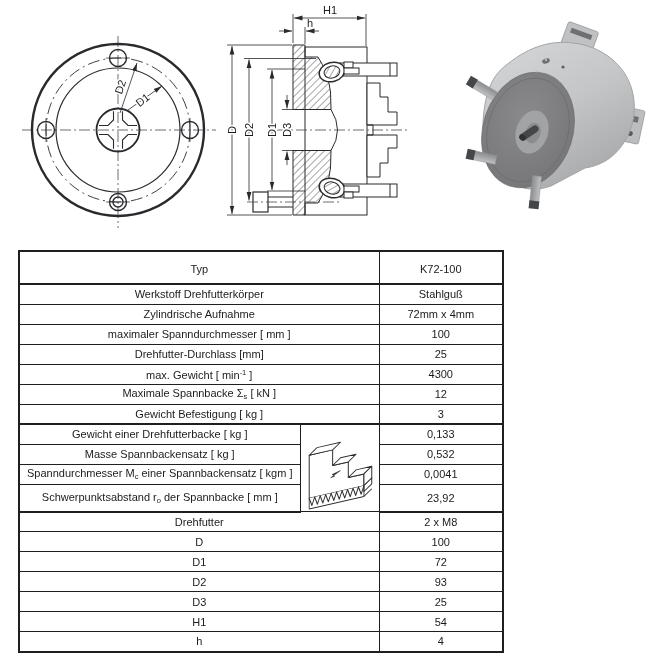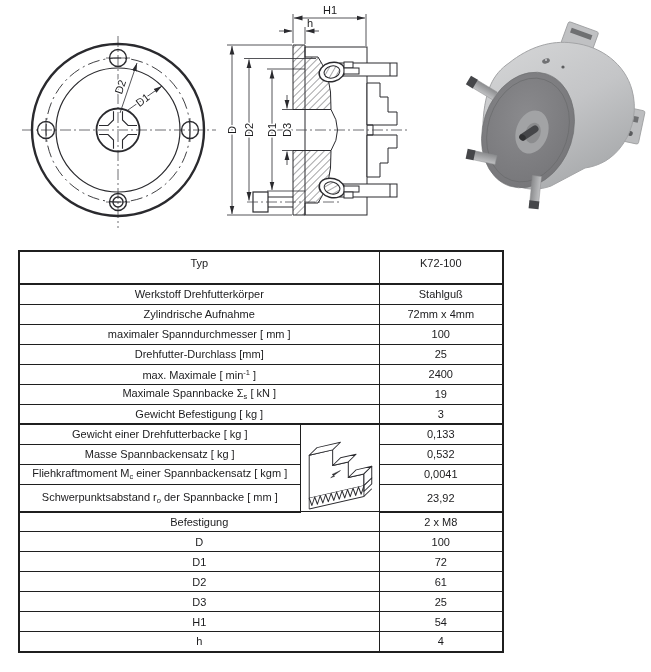--- a/index.html
+++ b/index.html
@@ -7,21 +7,21 @@
         font-family:"Liberation Sans",sans-serif;}
   .page svg{position:absolute;overflow:visible;}
   svg text{font-family:"Liberation Sans",sans-serif;font-size:11px;fill:#1b1b1d;}
   .dimtxt{paint-order:stroke;stroke:#ffffff;stroke-width:3px;}
   
   table.spec{position:absolute;left:18px;top:250px;width:484px;border-collapse:collapse;
              table-layout:fixed;border:2px solid #1f1f1f;}
   table.spec td{border:1px solid #1f1f1f;text-align:center;vertical-align:middle;
                 font-size:11px;color:#1b1b1d;padding:0;overflow:hidden;}
   tr.r-typ{height:33px;}
-  tr.r-typ td{vertical-align:top;padding-top:5px;}
+  tr.r-typ td{vertical-align:top;padding-top:11px;}
   tr.r-std{height:20px;}
   tr.r-big{height:27px;}
   tr.sep td{border-bottom-width:2px;}
   td.jaw-cell{padding:1px;}
   sup{font-size:7.5px;vertical-align:4px;}
   sub{font-size:7.5px;vertical-align:-2px;}
   sub.it{font-style:italic;}
 </style>
 </head>
 <body>
@@ -237,26 +237,26 @@
     </tr>
     <tr class="r-std">
       <td colspan="2"><span>maximaler Spanndurchmesser [ mm ]</span></td>
       <td><span>100</span></td>
     </tr>
     <tr class="r-std">
       <td colspan="2"><span>Drehfutter-Durchlass [mm]</span></td>
       <td><span>25</span></td>
     </tr>
     <tr class="r-std">
-      <td colspan="2"><span>max. Maximale [ min</span><sup>-1</sup><span> ]</span></td>
-      <td><span>2400</span></td>
+      <td colspan="2"><span>max. Gewicht [ min</span><sup>-1</sup><span> ]</span></td>
+      <td><span>4300</span></td>
     </tr>
     <tr class="r-std">
       <td colspan="2"><span>Maximale Spannbacke Σ</span><sub>s</sub><span> [ kN ]</span></td>
-      <td><span>19</span></td>
+      <td><span>12</span></td>
     </tr>
     <tr class="r-std sep">
       <td colspan="2"><span>Gewicht Befestigung [ kg ]</span></td>
       <td><span>3</span></td>
     </tr>
     <tr class="r-std">
       <td><span>Gewicht einer Drehfutterbacke [ kg ]</span></td>
       <td class="jaw-cell" rowspan="4">
 
         <svg style="position:static;display:block;margin:0 auto;" width="77" height="86" viewBox="0 0 78 88">
@@ -274,42 +274,42 @@
           </g>
         </svg>
       </td>
       <td><span>0,133</span></td>
     </tr>
     <tr class="r-std">
       <td><span>Masse Spannbackensatz [ kg ]</span></td>
       <td><span>0,532</span></td>
     </tr>
     <tr class="r-std">
-      <td><span>Fliehkraftmoment M</span><sub>c</sub><span> einer Spannbackensatz [ kgm ]</span></td>
+      <td><span>Spanndurchmesser M</span><sub>c</sub><span> einer Spannbackensatz [ kgm ]</span></td>
       <td><span>0,0041</span></td>
     </tr>
     <tr class="r-big sep">
       <td><span>Schwerpunktsabstand r</span><sub class="it">o</sub><span> der Spannbacke [ mm ]</span></td>
       <td><span>23,92</span></td>
     </tr>
     <tr class="r-std">
-      <td colspan="2"><span>Befestigung</span></td>
+      <td colspan="2"><span>Drehfutter</span></td>
       <td><span>2 x M8</span></td>
     </tr>
     <tr class="r-std">
       <td colspan="2"><span>D</span></td>
       <td><span>100</span></td>
     </tr>
     <tr class="r-std">
       <td colspan="2"><span>D1</span></td>
       <td><span>72</span></td>
     </tr>
     <tr class="r-std">
       <td colspan="2"><span>D2</span></td>
-      <td><span>61</span></td>
+      <td><span>93</span></td>
     </tr>
     <tr class="r-std">
       <td colspan="2"><span>D3</span></td>
       <td><span>25</span></td>
     </tr>
     <tr class="r-std">
       <td colspan="2"><span>H1</span></td>
       <td><span>54</span></td>
     </tr>
     <tr class="r-std">

